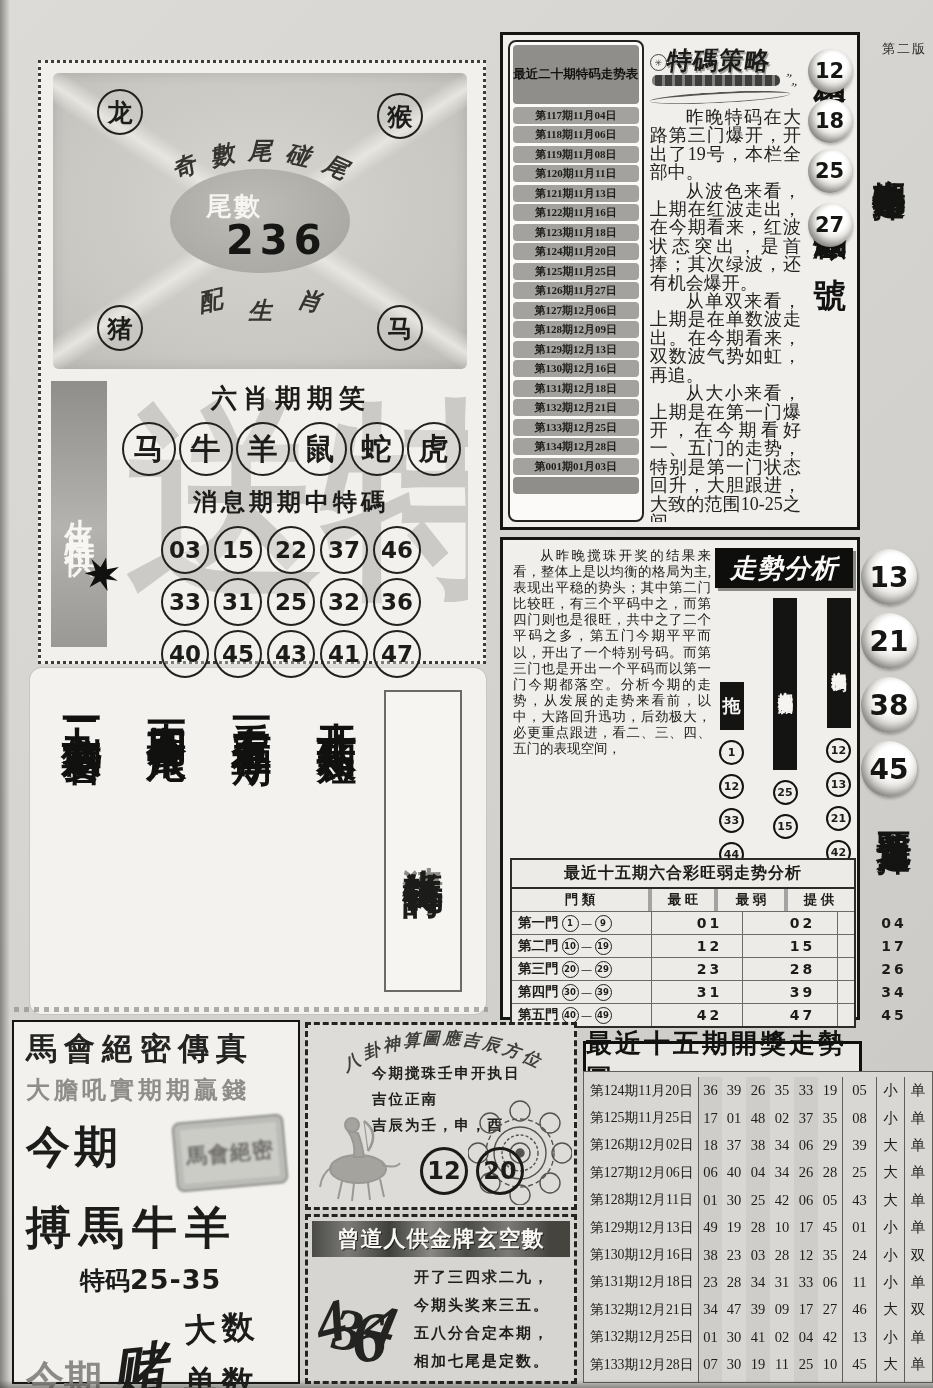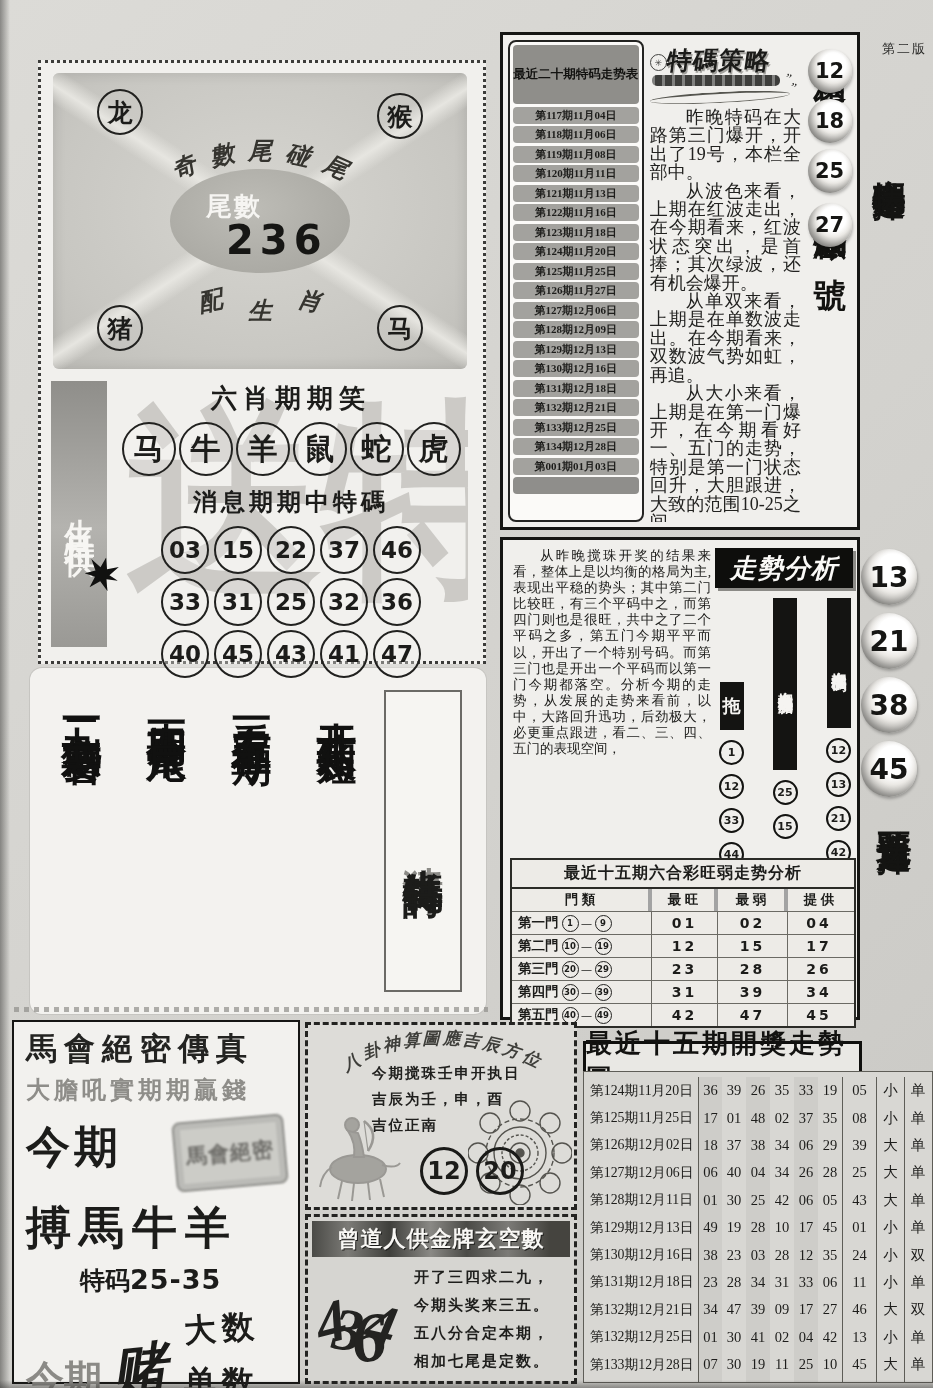--- a/index.html
+++ b/index.html
@@ -142,21 +142,21 @@
   .blab .vtext{font-size:15px;font-weight:700;letter-spacing:1px;text-orientation:upright;}
   .tuoLab{height:48px;font-size:18px;font-weight:900;}
   .mcircles{display:flex;flex-direction:column;gap:9px;margin-top:10px;align-items:center;}
   .mcir{width:21px;height:21px;border:2px solid #131311;border-radius:50%;display:flex;align-items:center;justify-content:center;
       font-size:11px;font-weight:700;font-family:"DejaVu Sans",sans-serif;}
   #f3{position:absolute;left:7px;top:318px;width:342px;border:2px solid #2b2b27;background:#edebe7;}
   #f3 .st-title{font-size:16px;font-weight:900;text-align:center;letter-spacing:1px;padding:3px 0;border-bottom:2px solid #2b2b27;}
   .st-head{display:grid;grid-template-columns:140px 66px 70px 62px;border-bottom:1px solid #6b6a64;}
   .st-head span{font-size:13.5px;font-weight:900;text-align:center;padding:2px 0;border-right:4px solid #a3a3a3;}
   .st-head span:last-child{border-right:none;text-align:center;}
-  .st-row{display:grid;grid-template-columns:140px 66px 70px 62px;border-bottom:1px solid #6b6a64;}
+  .st-row{display:grid;grid-template-columns:140px 66px 70px 62px;border-bottom:1px solid #6b6a64;gap:25px;}
   .st-row:last-child{border-bottom:none;}
   .st-gate{display:flex;align-items:center;gap:3px;padding:2px 0 2px 6px;font-size:13.5px;font-weight:700;border-right:1px solid #6b6a64;}
   .rc{width:15px;height:15px;border:1px solid #21211f;border-radius:50%;display:flex;align-items:center;justify-content:center;
       font-size:8.5px;font-weight:700;font-family:"DejaVu Sans",sans-serif;}
   .dash{font-size:10px;}
   .st-v{font-size:14px;font-weight:700;font-family:"DejaVu Sans",sans-serif;letter-spacing:3px;text-align:center;
       padding:3px 0;border-right:1px solid #6b6a64;}
   .st-row .st-v:last-child{border-right:none;}
 
   
@@ -507,22 +507,22 @@
         <span>算</span>
         <span>圖</span>
         <span>應</span>
         <span>吉</span>
         <span>辰</span>
         <span>方</span>
         <span>位</span>
       </div>
     <div id="hLines">
         <div>今期搅珠壬申开执日</div>
+        <div>吉位正南</div>
         <div>吉辰为壬，申，酉</div>
-        <div>吉位正南</div>
       </div>
     <svg id="horseman" width="96" height="100" viewBox="0 0 96 100">
       <g fill="#8a8984" stroke="#7b7a75" stroke-width="2" opacity=".85">
         <ellipse cx="46" cy="66" rx="28" ry="14"></ellipse>
         <path d="M20 64 Q10 70 8 84" fill="none"></path>
         <path d="M70 62 Q84 66 88 60" fill="none"></path>
         <line x1="30" y1="78" x2="26" y2="96"></line>
           <line x1="42" y1="80" x2="40" y2="98"></line>
         <line x1="56" y1="80" x2="58" y2="97"></line>
           <line x1="68" y1="76" x2="72" y2="94"></line>

